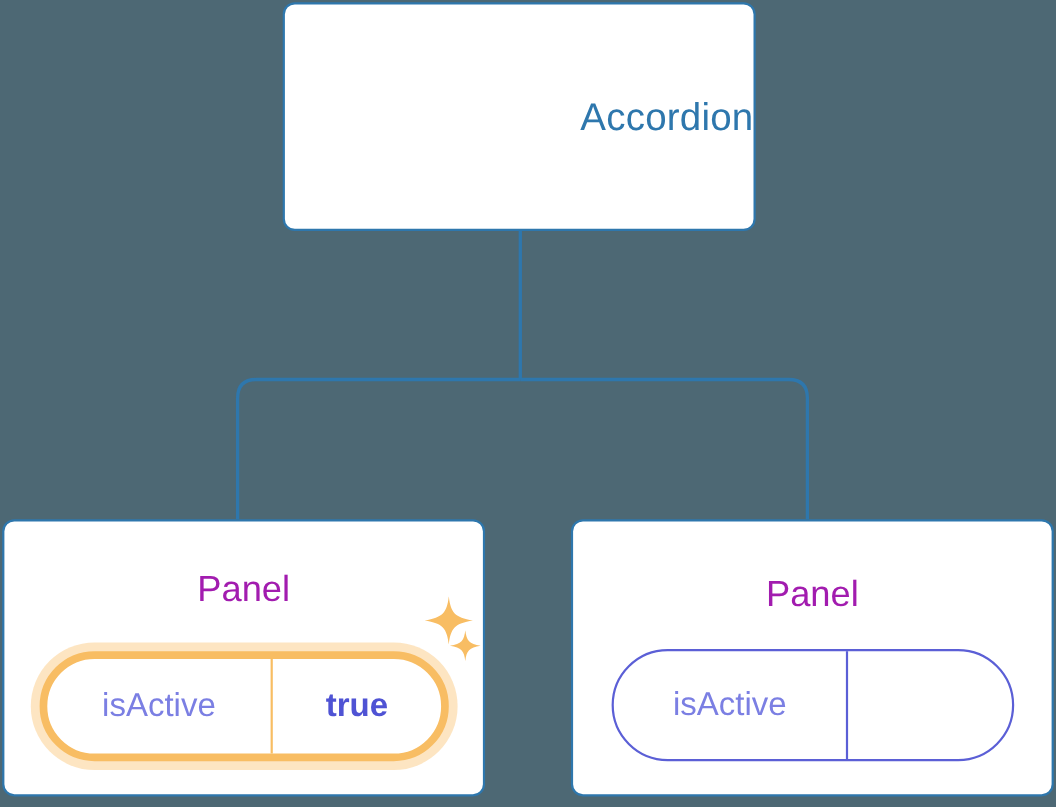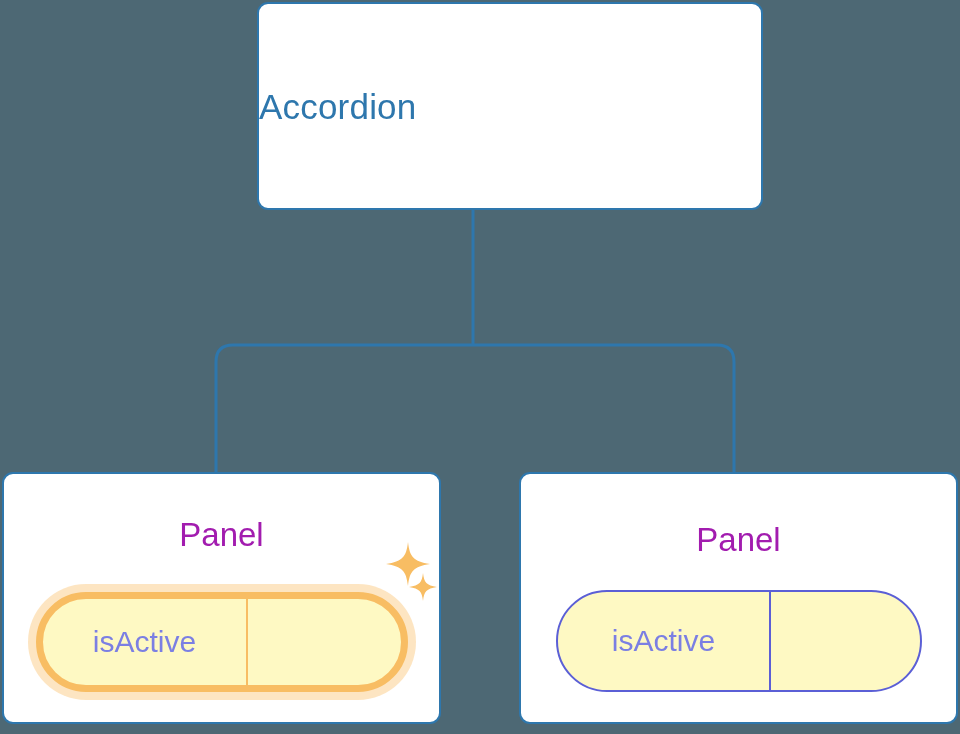--- a/index.html
+++ b/index.html
@@ -39,25 +39,25 @@
     background: #ffffff;
     border: 2px solid #2e77ad;
     border-radius: 11px;
     box-sizing: border-box;
   }
 
   
   #node-accordion {
     left: 257px;
     top: 2px;
-    width: 506px;
+    width: 430px;
     height: 208px;
     display: flex;
     align-items: center;
-    justify-content: flex-start;
+    justify-content: flex-end;
   }
   .node-title-root {
     font-size: 35px;
     color: #2e77ad;
     letter-spacing: 0.2px;
     line-height: 1;
   }
 
   
   #node-panel-left {
@@ -84,21 +84,21 @@
   #node-panel-left .node-title-leaf { top: 44px; }
   #node-panel-right .node-title-leaf { top: 49px; }
 
   
   .prop-pill {
     position: absolute;
     box-sizing: border-box;
     display: flex;
     align-items: stretch;
     border-radius: 999px;
-    background: #fef9c3;
+    background: #ffffff;
     justify-content: space-between;
   }
   .prop-cell {
     display: flex;
     align-items: center;
     justify-content: center;
     box-sizing: border-box;
     font-size: 30px;
     line-height: 1;
   }
@@ -169,20 +169,23 @@
   </div>
 
   <div class="node-card" id="node-panel-left">
     <span class="node-title-leaf">Panel</span>
   </div>
 
   <div class="prop-pill" id="pill-left">
     <div class="prop-cell prop-cell-key">
       <span class="prop-key">isActive</span>
     </div>
+    <div class="prop-cell prop-cell-val">
+      <span class="prop-val">true</span>
+    </div>
   </div>
 
   <svg class="sparkle" id="sparkle-large" viewBox="0 0 100 100" aria-hidden="true">
     <path d="M50 0 C 54 34, 62 44, 100 50 C 62 56, 54 66, 50 100 C 46 66, 38 56, 0 50 C 38 44, 46 34, 50 0 Z" fill="#f8bd63"></path>
   </svg>
   <svg class="sparkle" id="sparkle-small" viewBox="0 0 100 100" aria-hidden="true">
     <path d="M50 0 C 54 34, 62 44, 100 50 C 62 56, 54 66, 50 100 C 46 66, 38 56, 0 50 C 38 44, 46 34, 50 0 Z" fill="#f8bd63"></path>
   </svg>
 
   <div class="node-card" id="node-panel-right">

